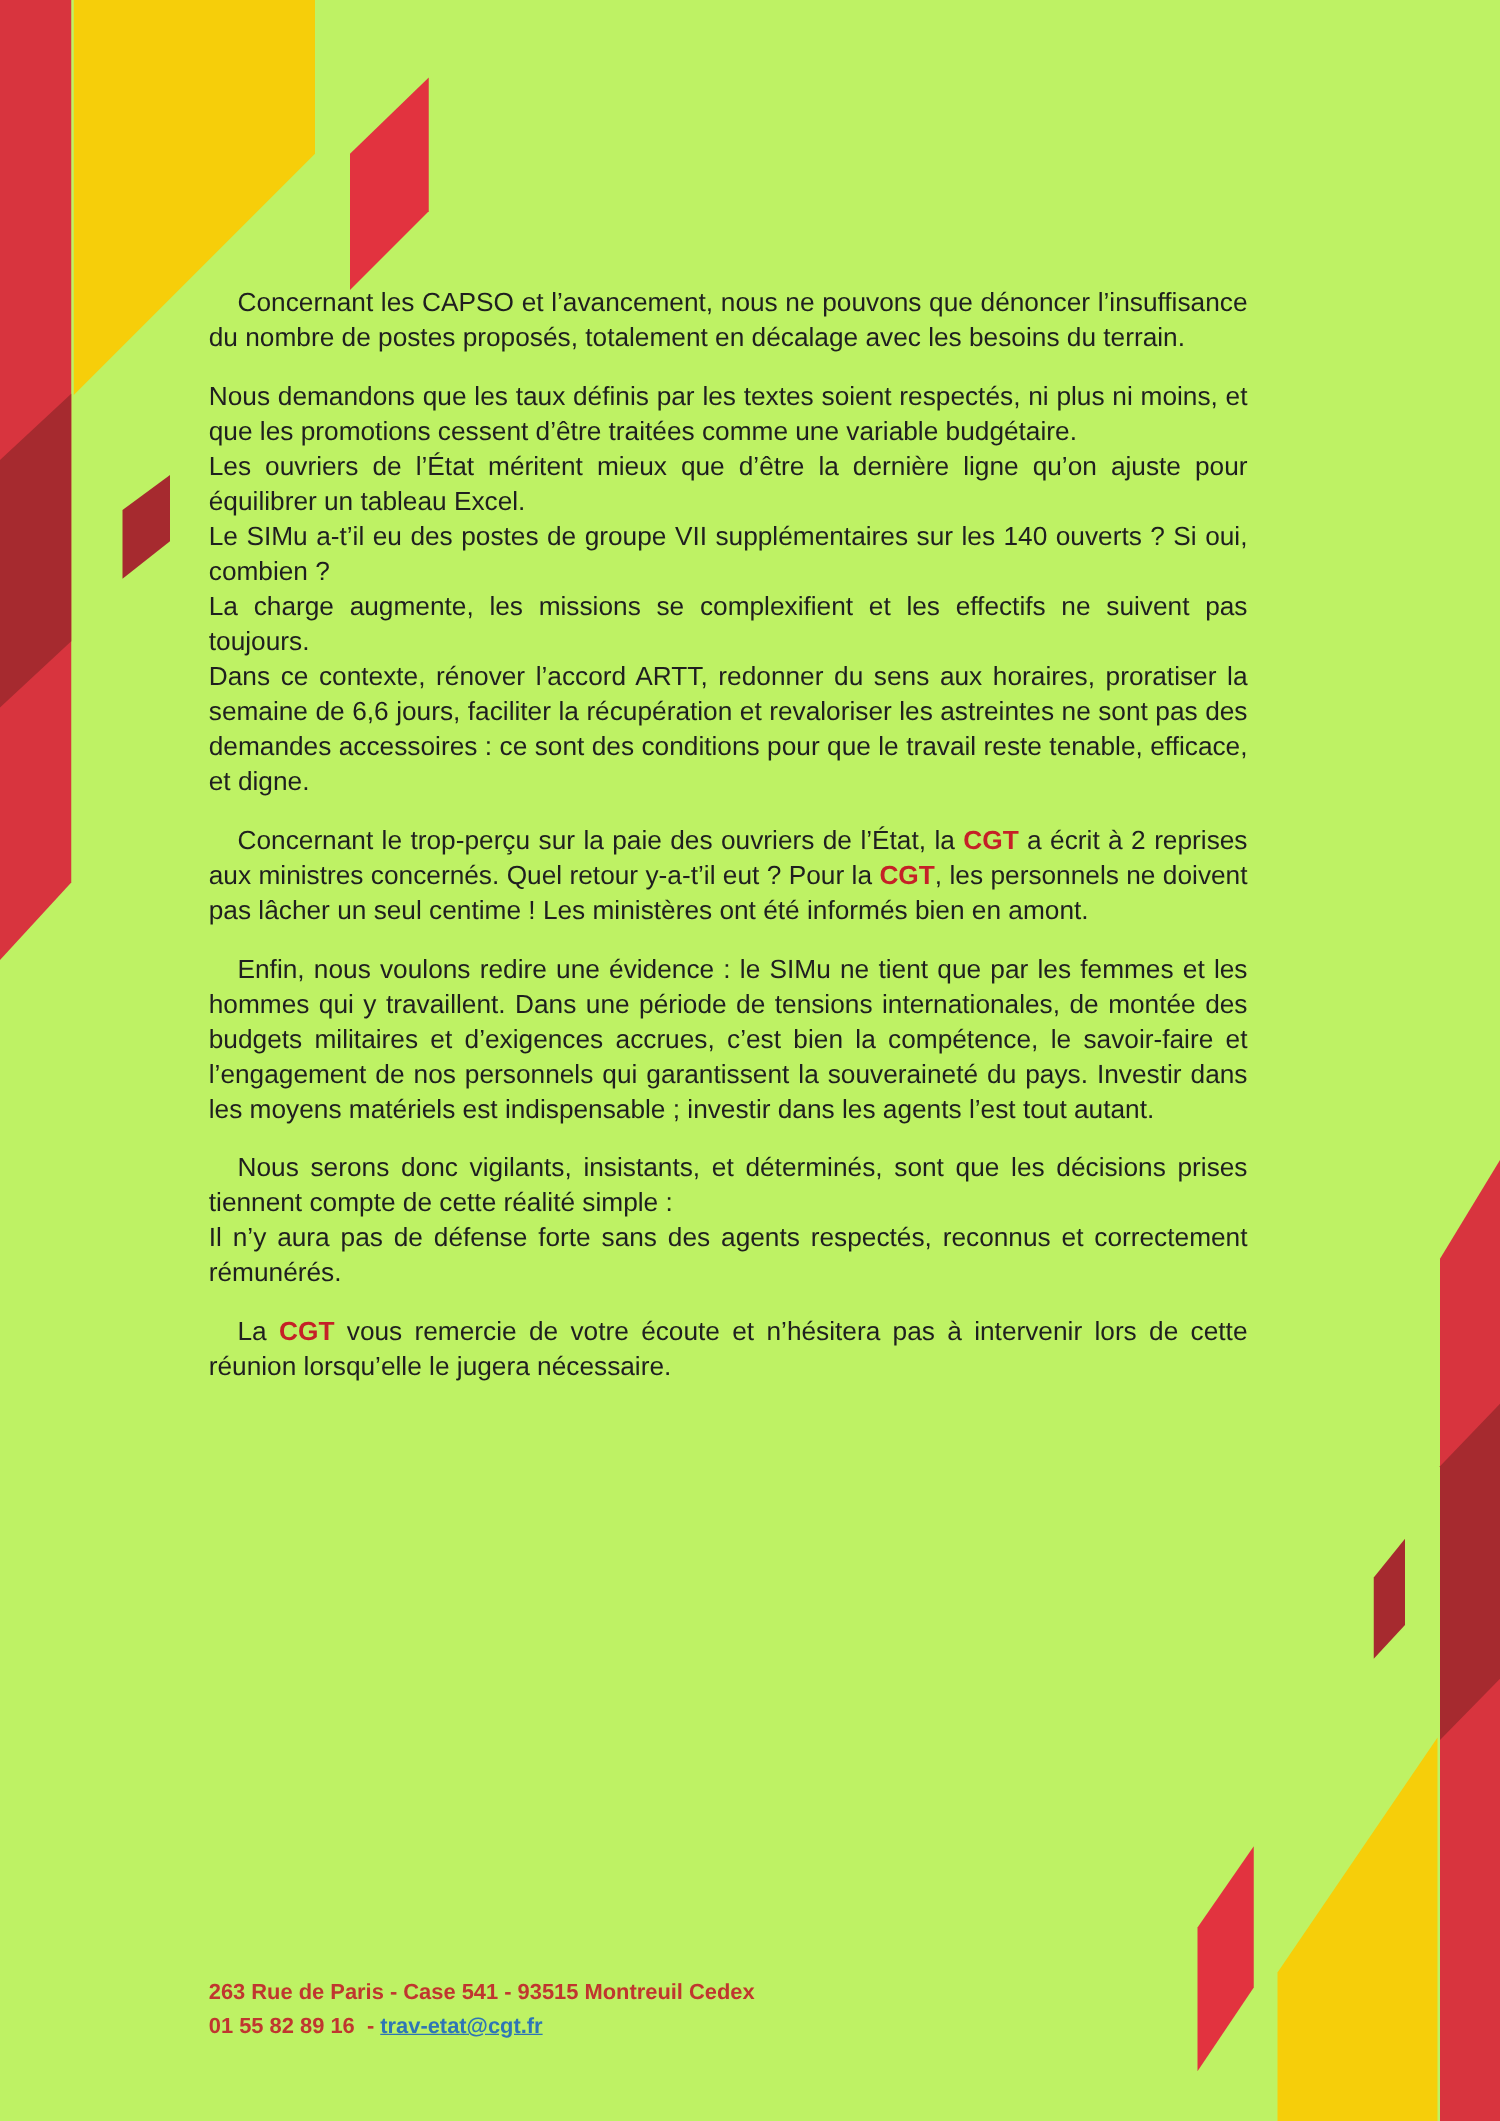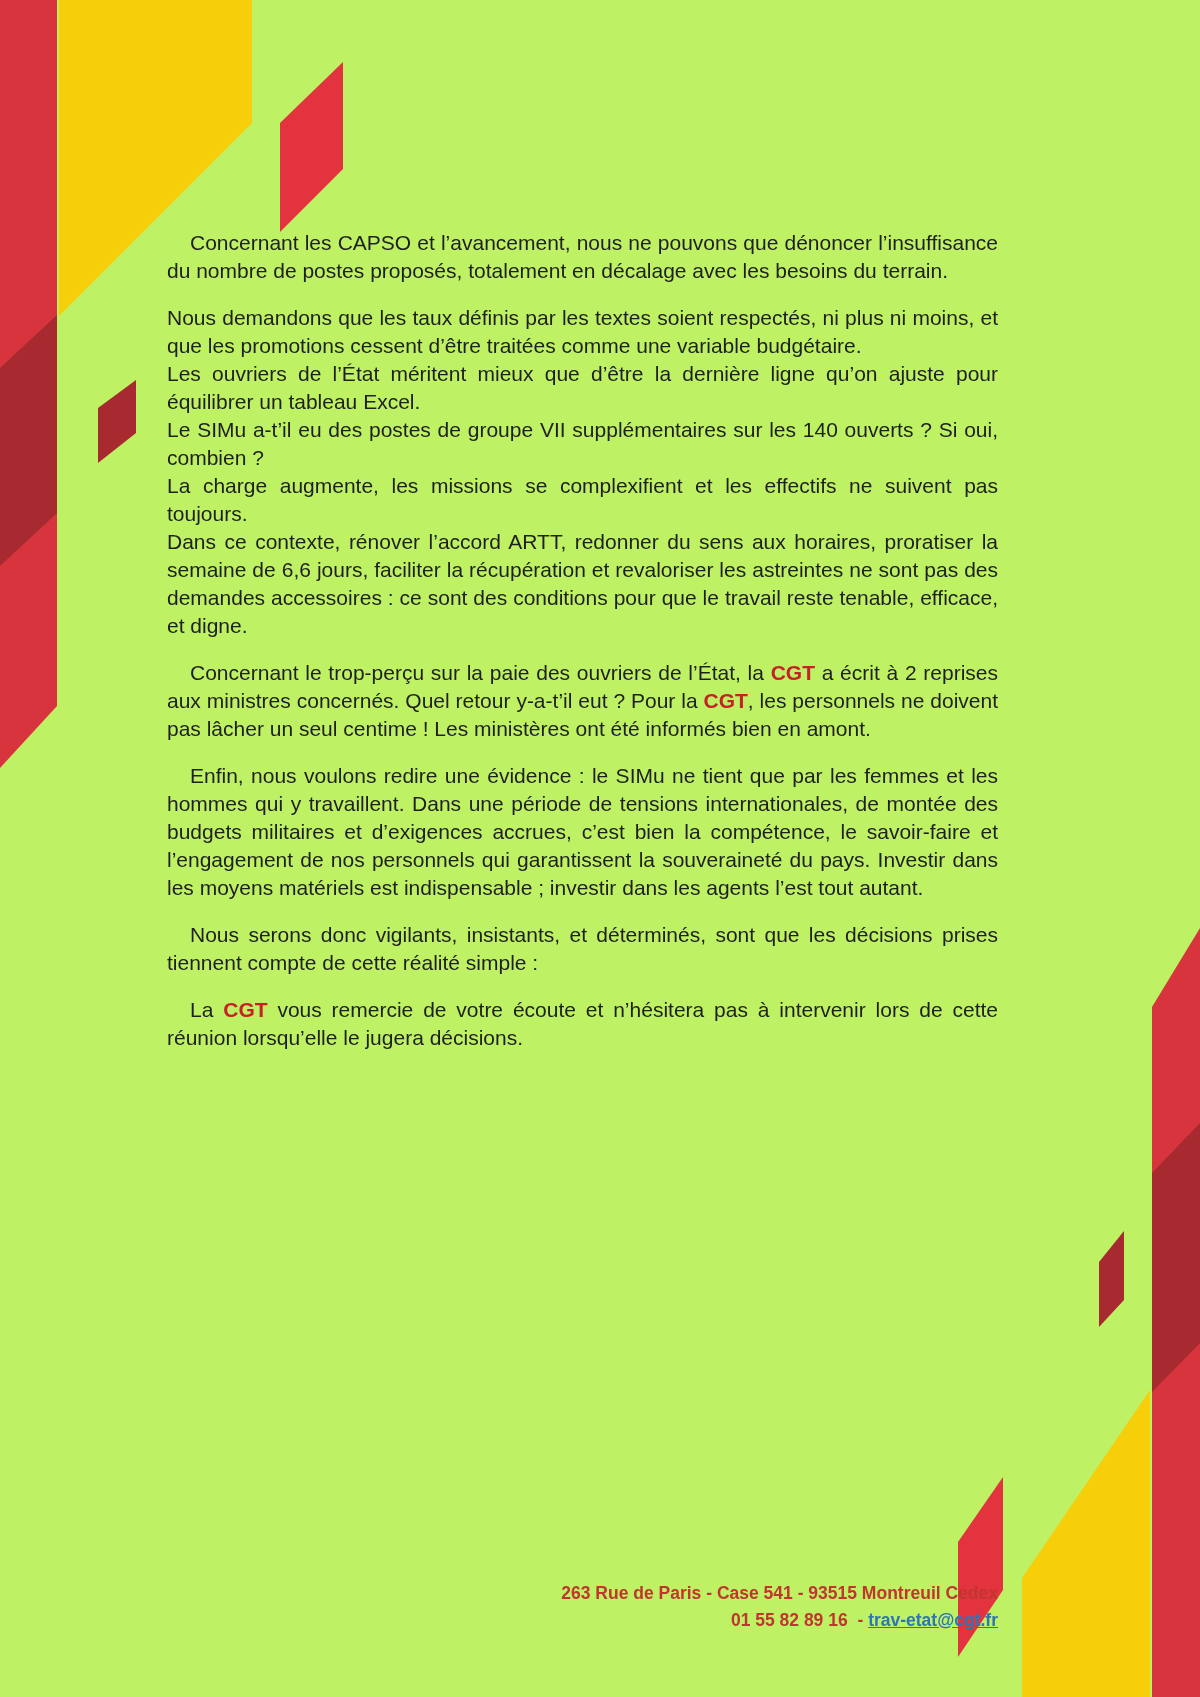--- a/index.html
+++ b/index.html
@@ -8,21 +8,21 @@
   .doc{
     position:absolute;left:167px;top:229px;width:831px;
     font-family:"Liberation Sans","DejaVu Sans",sans-serif;
     font-size:21px;line-height:28px;color:#1f1f1f;text-align:justify;
   }
   .para{margin:0;}
   .mt{margin-top:19px;}
   .indent{text-indent:23px;}
   .cgt{color:#c52127;font-weight:bold;}
   .footer{
-    position:absolute;left:167px;top:1580px;width:831px;text-align:right;
+    position:absolute;left:167px;top:1580px;width:831px;text-align:left;
     font-family:"Liberation Sans","DejaVu Sans",sans-serif;
     font-size:17.5px;line-height:27px;font-weight:bold;color:#c0362f;
   }
   .email{color:#2e75b6;text-decoration:underline;cursor:pointer;}
 </style>
 </head>
 <body>
 
 <div class="page">
 
@@ -47,22 +47,23 @@
     <p class="para"><span>Le SIMu a-t’il eu des postes de groupe VII supplémentaires sur les 140 ouverts ? Si oui, combien ?</span></p>
 
     <p class="para"><span>La charge augmente, les missions se complexifient et les effectifs ne suivent pas toujours.</span></p>
     <p class="para"><span>Dans ce contexte, rénover l’accord ARTT, redonner du sens aux horaires, proratiser la semaine de 6,6 jours, faciliter la récupération et revaloriser les astreintes ne sont pas des demandes accessoires : ce sont des conditions pour que le travail reste tenable, efficace, et digne.</span></p>
 
     <p class="para mt indent"><span>Concernant le trop-perçu sur la paie des ouvriers de l’État, la </span><span class="cgt">CGT</span><span> a écrit à 2 reprises aux ministres concernés. Quel retour y-a-t’il eut ? Pour la </span><span class="cgt">CGT</span><span>, les personnels ne doivent pas lâcher un seul centime ! Les ministères ont été informés bien en amont.</span></p>
 
     <p class="para mt indent"><span>Enfin, nous voulons redire une évidence : le SIMu ne tient que par les femmes et les hommes qui y travaillent. Dans une période de tensions internationales, de montée des budgets militaires et d’exigences accrues, c’est bien la compétence, le savoir-faire et l’engagement de nos personnels qui garantissent la souveraineté du pays. Investir dans les moyens matériels est indispensable ; investir dans les agents l’est tout autant.</span></p>
 
     <p class="para mt indent"><span>Nous serons donc vigilants, insistants, et déterminés, sont que les décisions prises tiennent compte de cette réalité simple :</span></p>
+    <p class="para"><span>Il n’y aura pas de défense forte sans des agents respectés, reconnus et correctement rémunérés.</span></p>
 
-    <p class="para mt indent"><span>La </span><span class="cgt">CGT</span><span> vous remercie de votre écoute et n’hésitera pas à intervenir lors de cette réunion lorsqu’elle le jugera décisions.</span></p>
+    <p class="para mt indent"><span>La </span><span class="cgt">CGT</span><span> vous remercie de votre écoute et n’hésitera pas à intervenir lors de cette réunion lorsqu’elle le jugera nécessaire.</span></p>
   </div>
 
   <div class="footer">
     <div><span>263 Rue de Paris - Case 541 - 93515  Montreuil Cedex</span></div>
     <div><span>01 55 82 89 16</span>&nbsp; <span>-</span> <a class="email">trav-etat@cgt.fr</a></div>
   </div>
 
 </div>
 
 </body></html>

